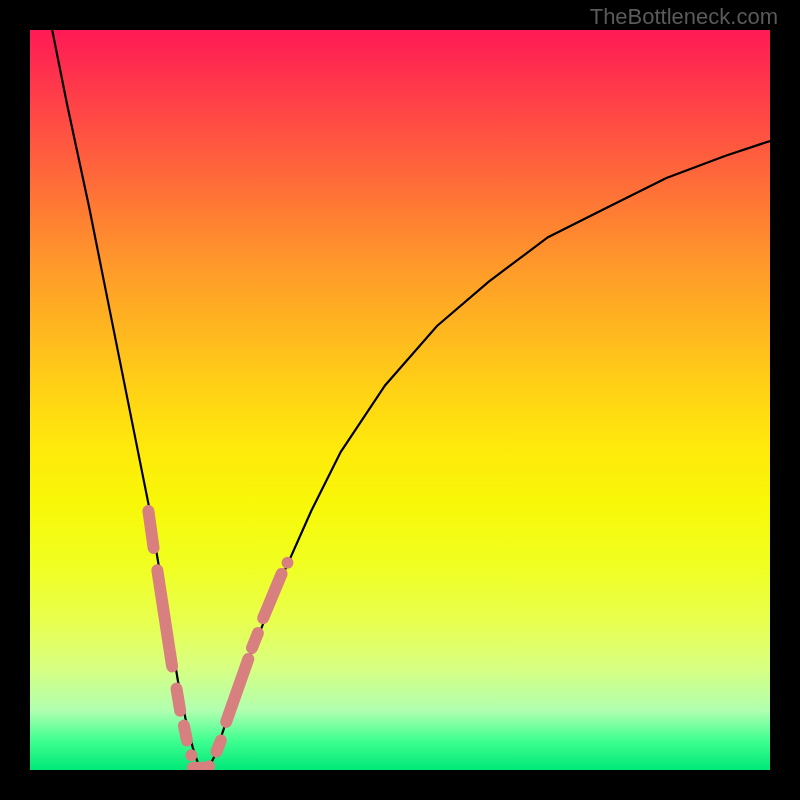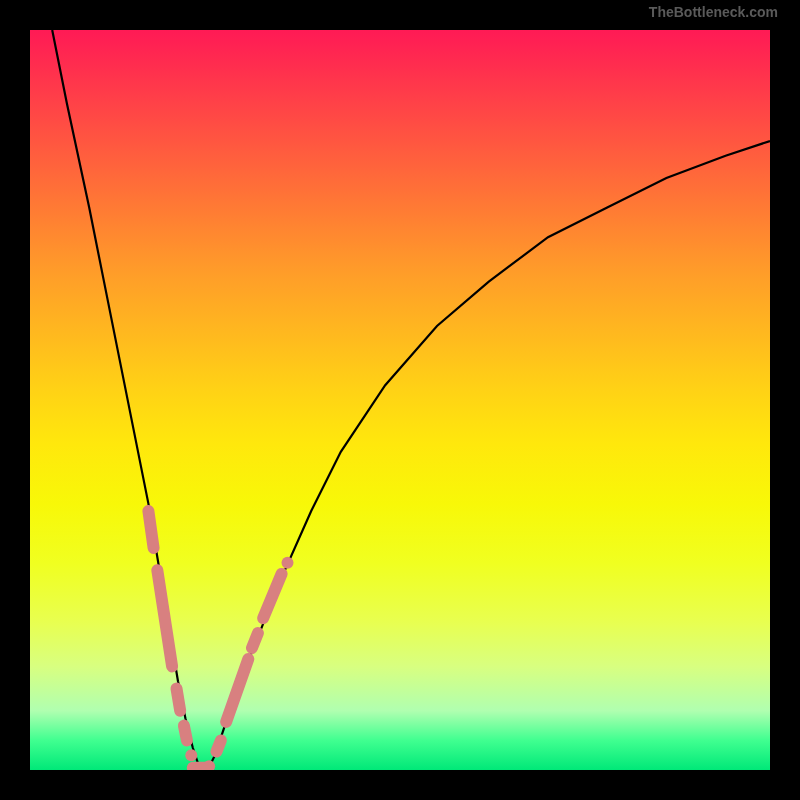--- a/index.html
+++ b/index.html
@@ -8,22 +8,22 @@
       height: 800px;
       background: #000;
       position: relative;
       font-family: Arial, sans-serif;
       overflow: hidden;
     }
     .watermark {
       position: absolute;
       top: 4px;
       right: 22px;
-      font-size: 14px;
-      font-weight: 700;
+      font-size: 22px;
+      font-weight: 400;
       color: #5a5a5a;
       z-index: 10;
     }
     .plot-area {
       position: absolute;
       left: 30px;
       top: 30px;
       width: 740px;
       height: 740px;
       background: linear-gradient(to bottom,

